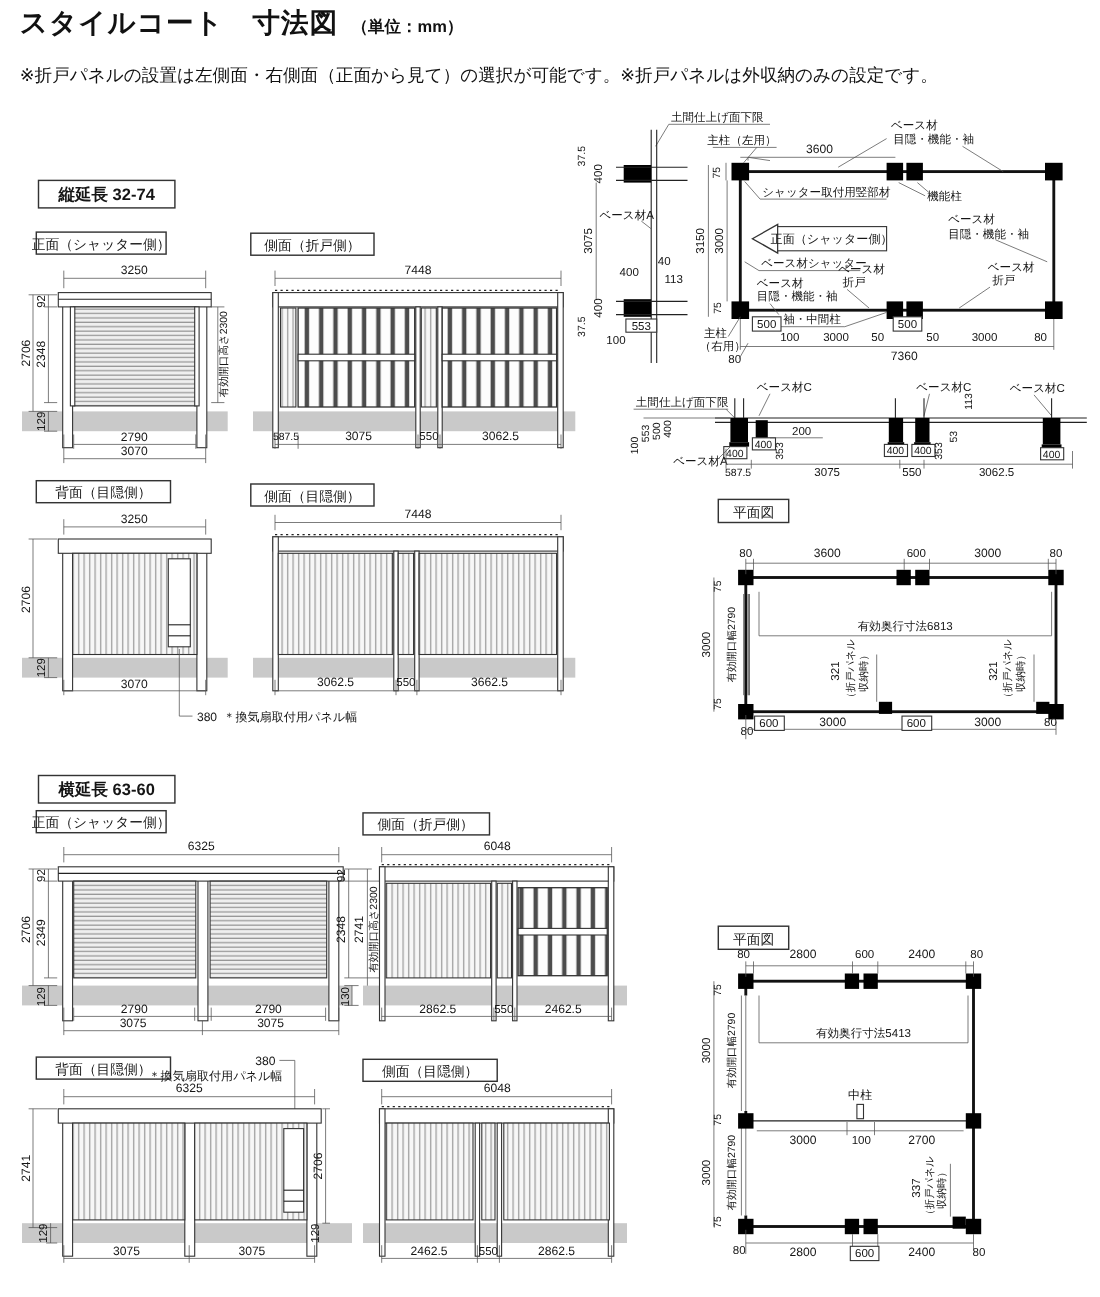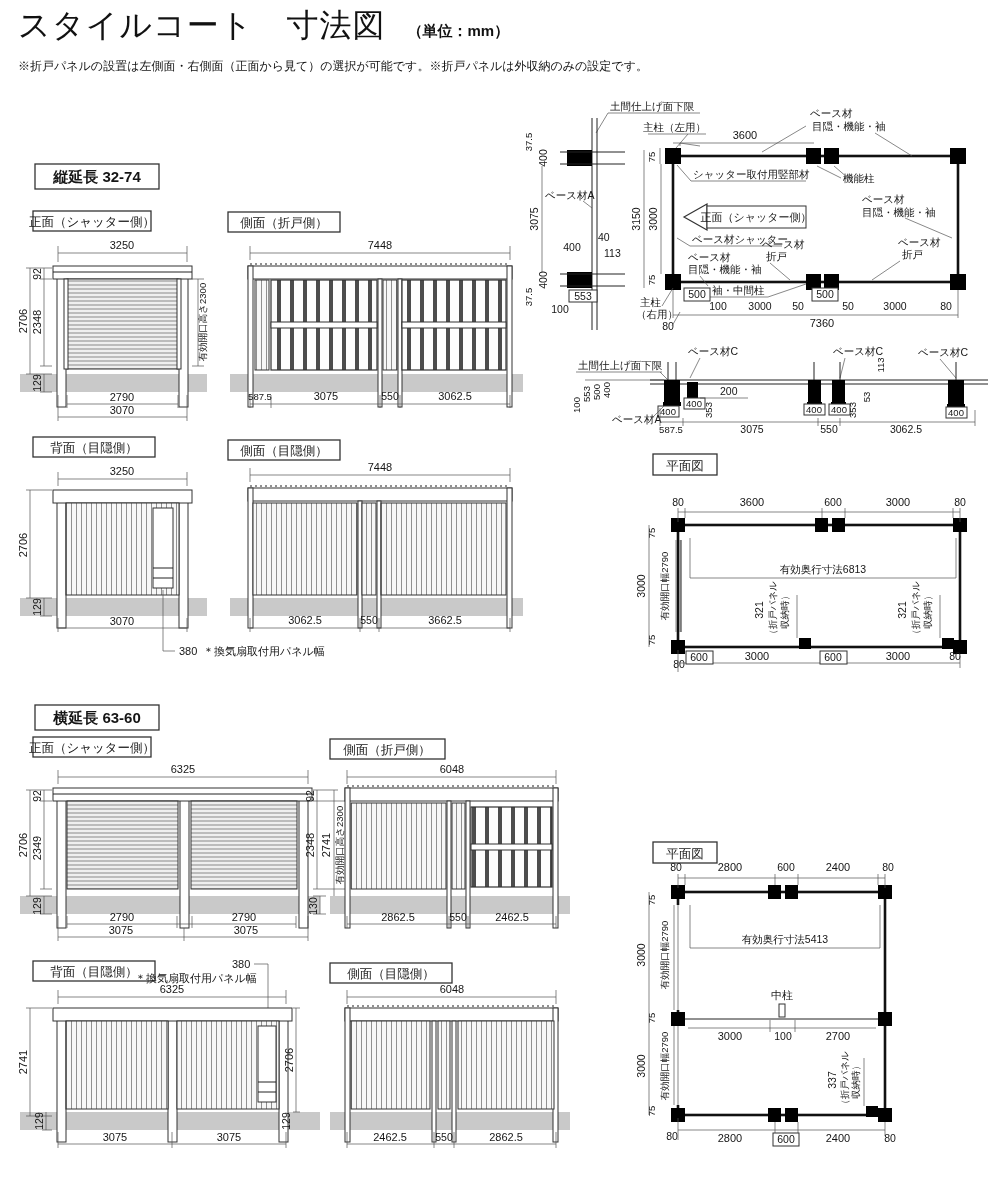--- a/index.html
+++ b/index.html
@@ -1,20 +1,20 @@
 <!DOCTYPE html>
 <html><head>
 <meta charset="utf-8">
 <style>
   html,body{margin:0;padding:0;background:#fff;}
   body{width:1000px;height:1179px;position:relative;font-family:"Liberation Sans","DejaVu Sans",sans-serif;color:#111;}
   .hdr{position:absolute;left:18px;top:4px;white-space:nowrap;}
-  .hdr .t{font-size:32px;font-weight:normal;letter-spacing:1px;}
-  .hdr .u{font-size:15px;font-weight:bold;margin-left:22px;}
-  .notes{position:absolute;left:18px;top:58px;font-size:12px;line-height:1.45;font-family:Liberation Serif, serif;}
+  .hdr .t{font-size:25px;font-weight:bold;letter-spacing:1px;}
+  .hdr .u{font-size:15px;font-weight:bold;margin-left:12px;}
+  .notes{position:absolute;left:18px;top:58px;font-size:16px;line-height:1.45;}
   svg{position:absolute;left:0;top:0;}
   text{font-family:"Liberation Sans","DejaVu Sans",sans-serif;fill:#151515;}
   .t9{font-size:9.5px}.t10{font-size:10.5px}.t11{font-size:11px}.t12{font-size:12.5px}
   .t14{font-size:15px;font-weight:bold}
   .mid{text-anchor:middle}.end{text-anchor:end}
   .ln{stroke:#222;stroke-width:1;fill:none}
   .thin{stroke:#555;stroke-width:.7;fill:none}
   .thk{stroke:#111;stroke-width:2.6;fill:none}
   .box{fill:#fff;stroke:#333;stroke-width:1}
   .tbox{fill:#fff;stroke:#333;stroke-width:1.3}

